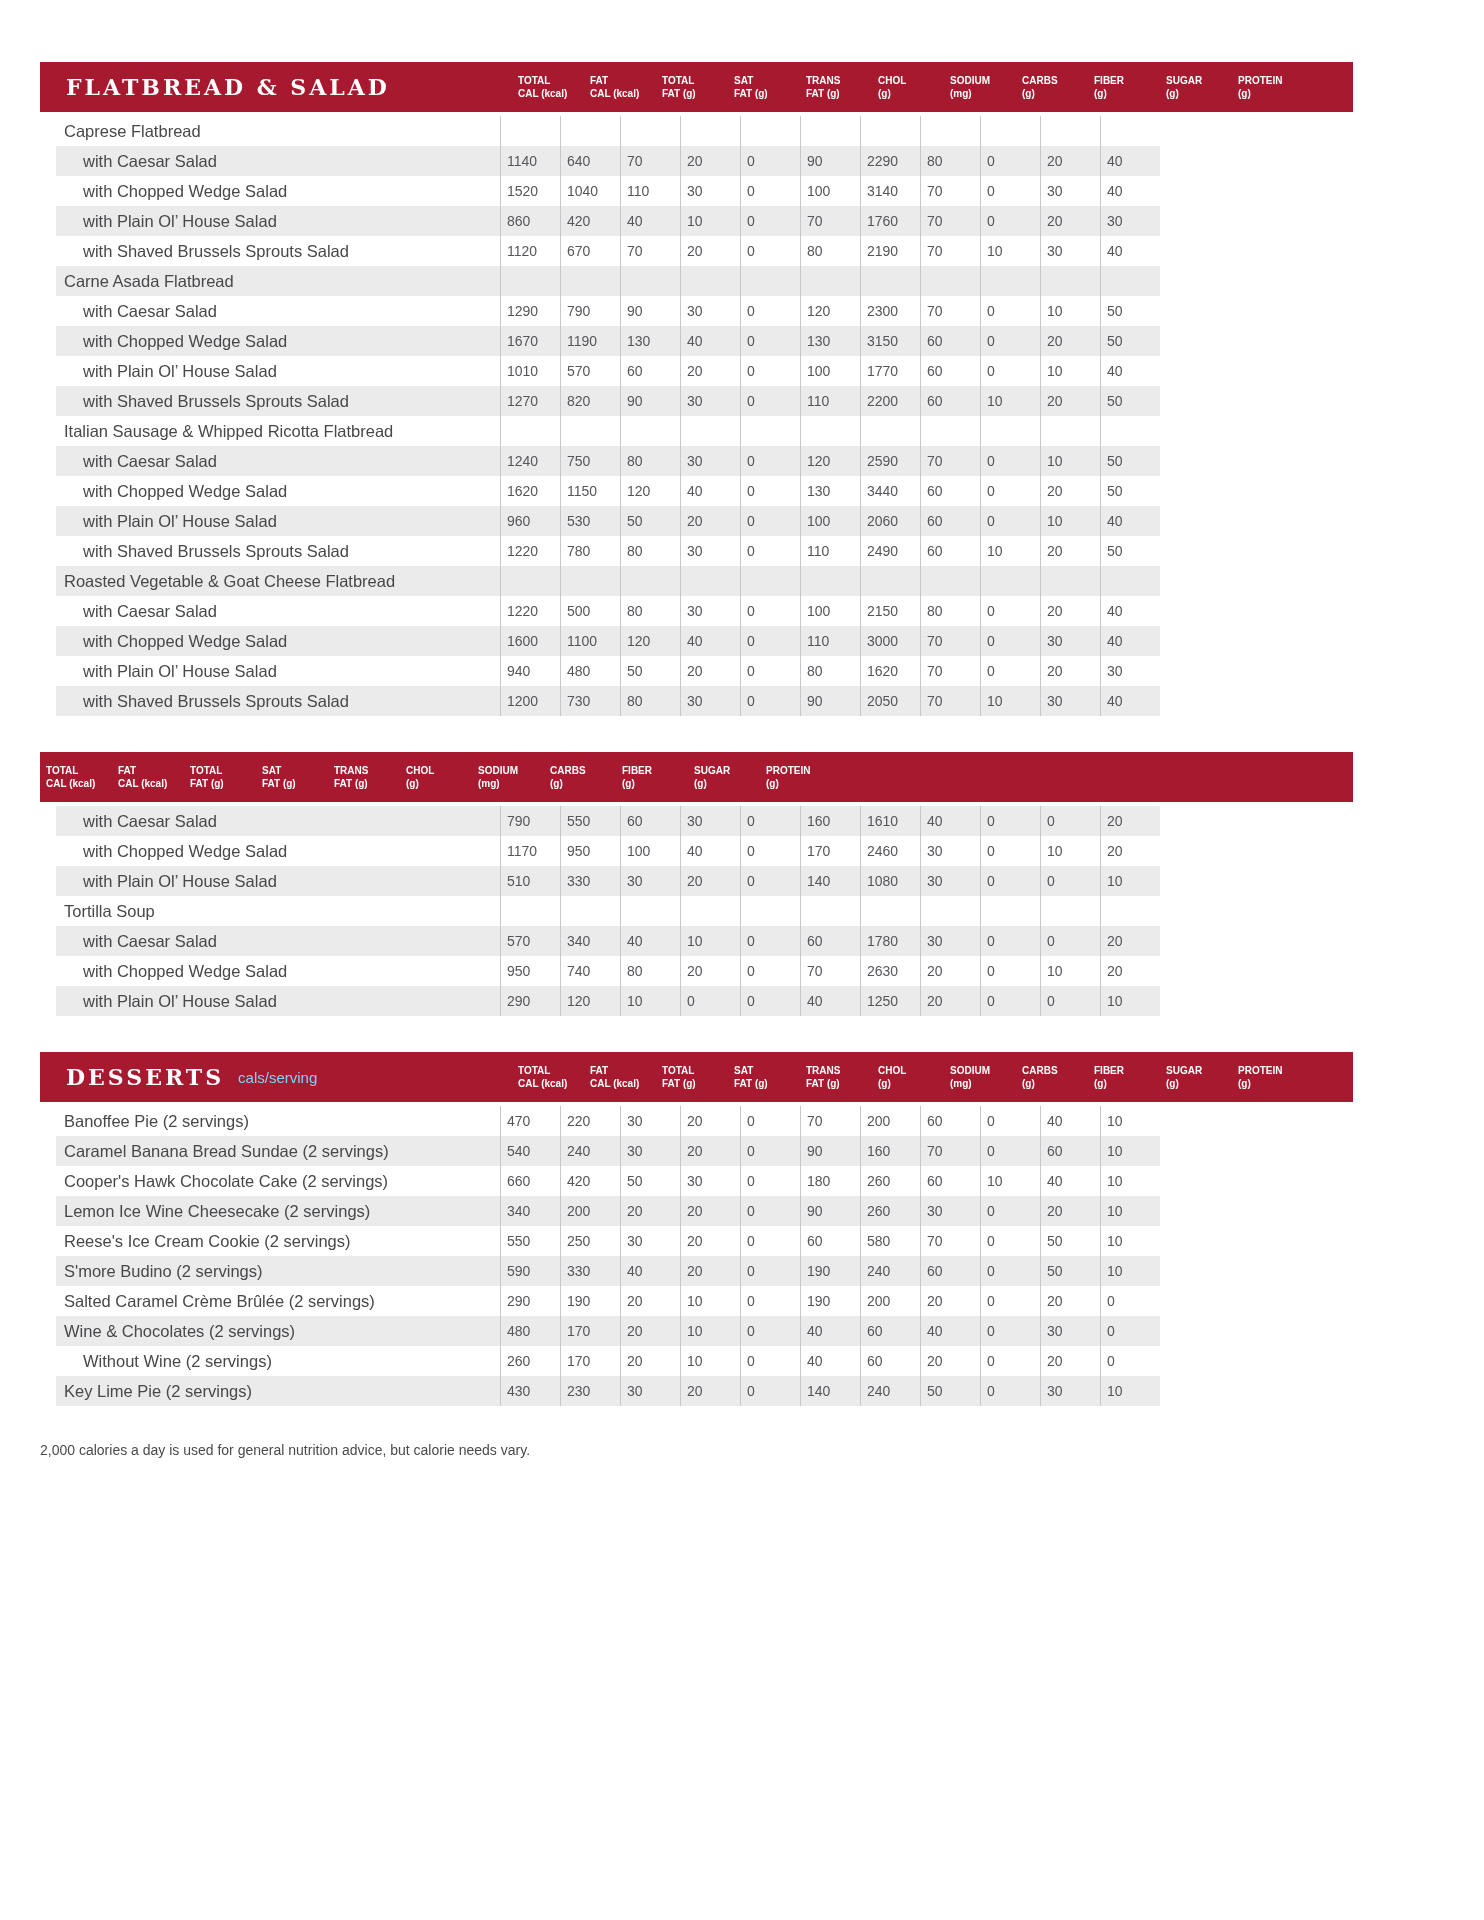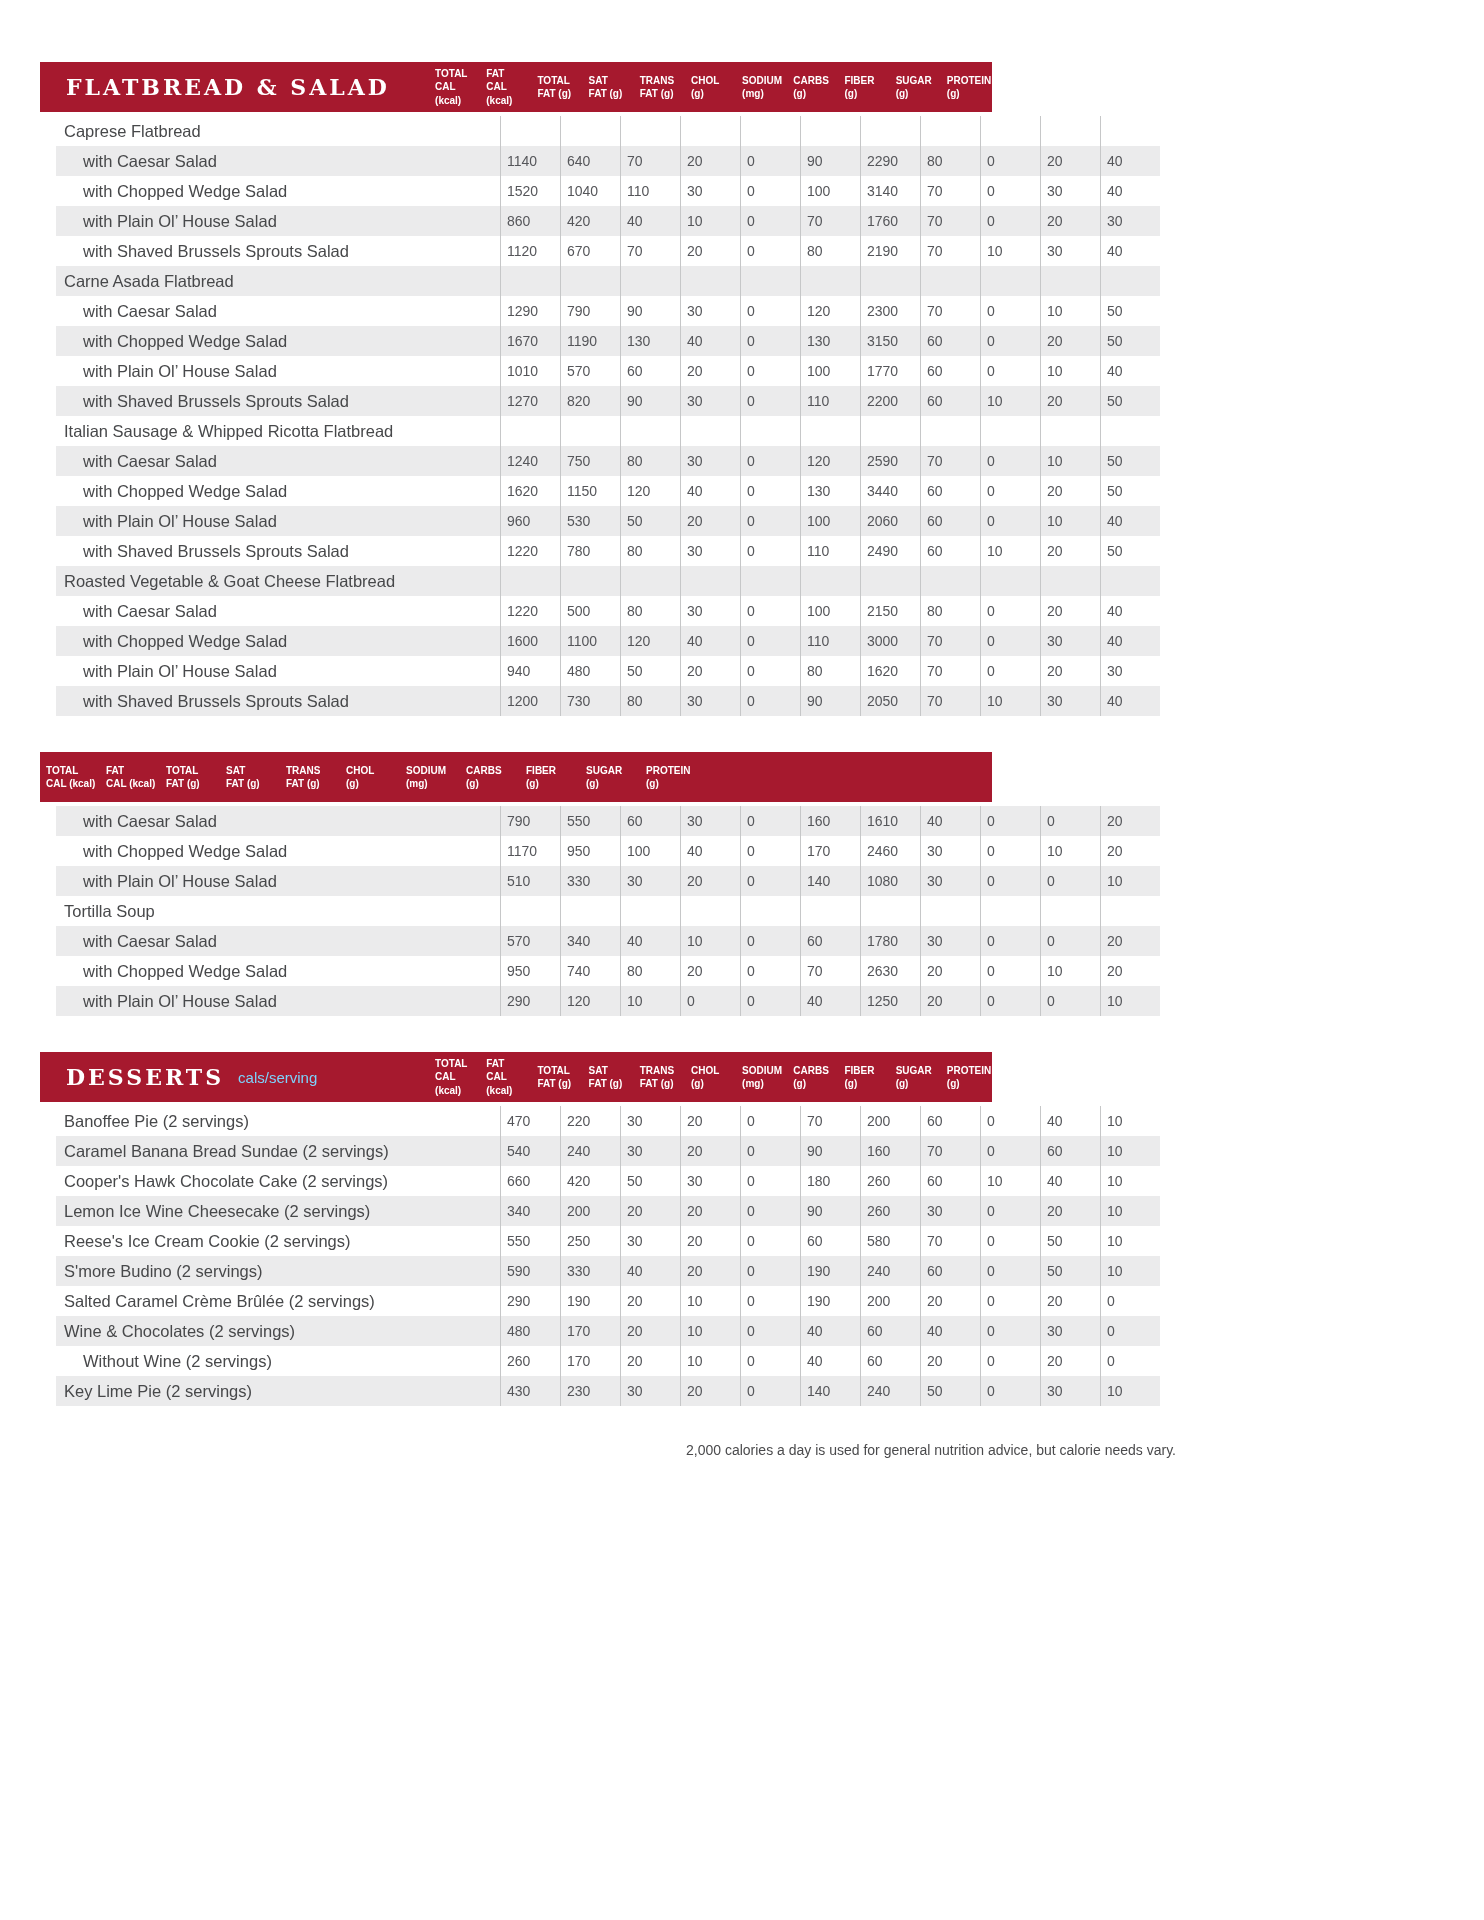--- a/index.html
+++ b/index.html
@@ -4,21 +4,21 @@
 <style>
   html, body { margin:0; padding:0; background:#ffffff; }
   body { font-family:"Liberation Sans", sans-serif; }
   .page { position:relative; width:1484px; height:1920px; background:#ffffff; overflow:hidden; }
   .doc { position:absolute; left:40px; top:62px; width:1136px; }
 
   .section { margin-bottom:36px; }
 
   .sec-header {
     display:flex; align-items:stretch;
-    background:#A6192E; height:50px; width:952px;
+    background:#A6192E; height:50px; width:1313px;gap:12px;
   }
   .title-cell {
     width:460px; box-sizing:border-box;
     display:flex; align-items:center; gap:14px;
     padding-left:26px;
   }
   .sec-title {
     color:#ffffff;
     font-family:"DejaVu Serif", "Liberation Serif", serif;
     font-weight:700; font-size:22px; letter-spacing:3px;
@@ -42,21 +42,21 @@
   }
   .row-label.indent { padding-left:27px; }
   .cell {
     width:60px; box-sizing:border-box; padding-left:6px;
     display:flex; align-items:center;
     border-left:1px solid #C6C7C8;
     font-size:14px; color:#55565A;
   }
 
   .footer {
-    width:1136px; text-align:right;
+    width:1136px; text-align:left;
     font-size:14px; color:#4A4A4C;
   }
 </style>
 </head>
 <body>
 
 <div class="page">
   <div class="doc">
     <div id="sections">
         <div class="section">

